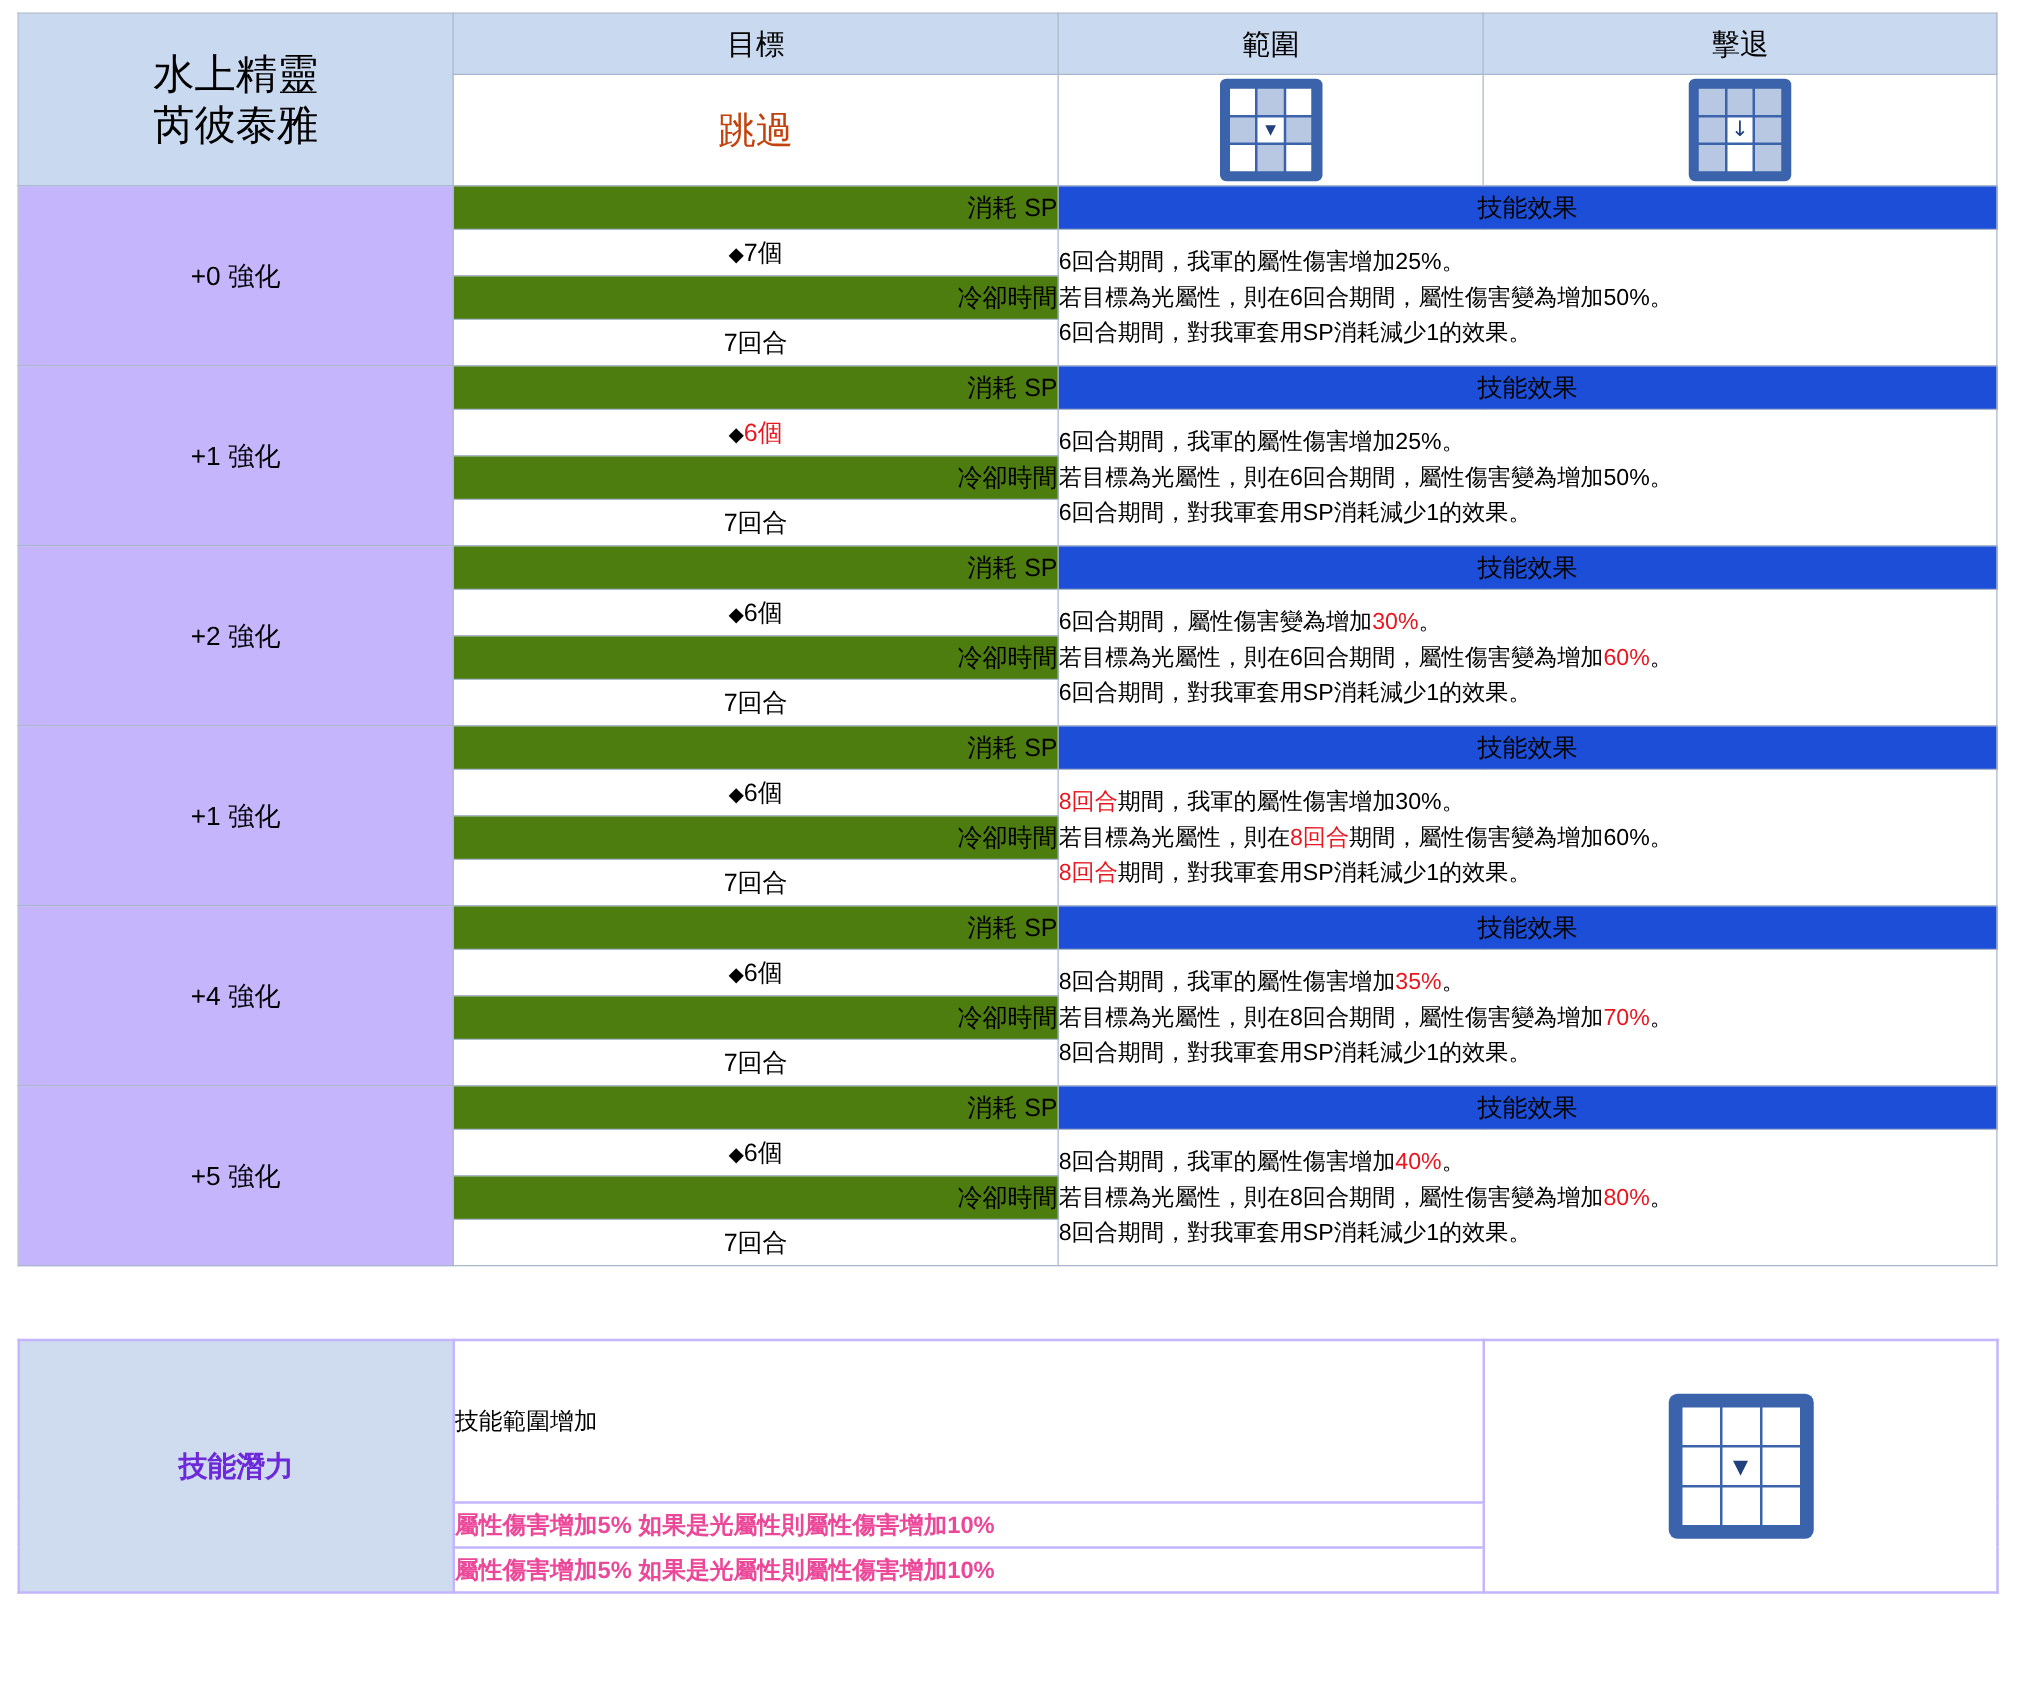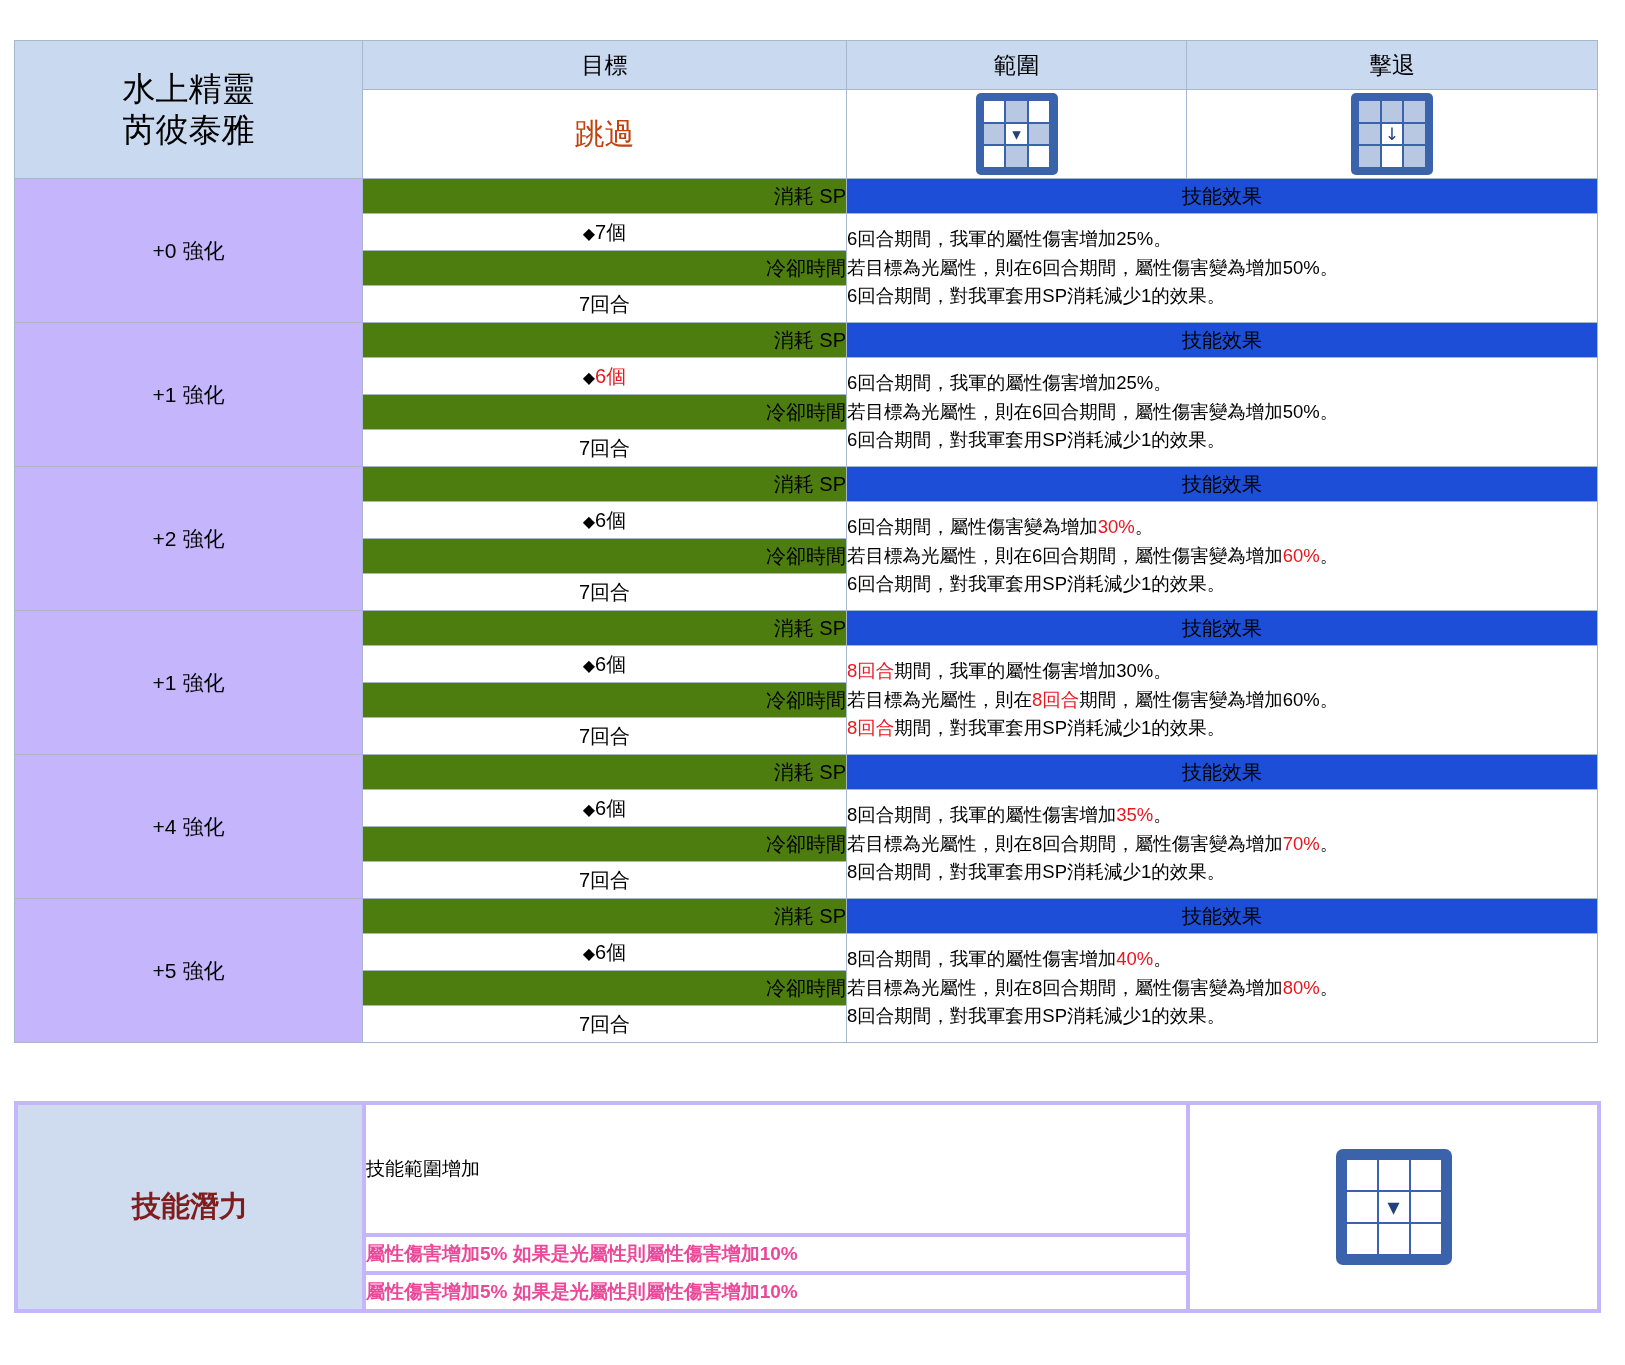--- a/index.html
+++ b/index.html
@@ -14,21 +14,20 @@
     -webkit-font-smoothing: antialiased;
   }
   .page {
     padding: 10px 14px 0 14px;
     box-sizing: border-box;
   }
   table.skill {
     border-collapse: collapse;
     table-layout: fixed;
     width: 1583px;
-    margin-top: 30px;
   }
   table.skill td, table.skill th {
     border: 1px solid #a9b7cc;
     padding: 0;
     vertical-align: middle;
     font-weight: normal;
   }
   .hdr {
     background: #c9d9ef;
     text-align: center;
@@ -136,30 +135,30 @@
   .dia { font-family: "DejaVu Sans", sans-serif; font-size: 16px; }
 
   .gap { height: 58px; }
 
   table.potential {
     border-collapse: collapse;
     table-layout: fixed;
     width: 1583px;
   }
   table.potential td {
-    border: 4px solid #c4b5fd;
+    border: 2px solid #c4b5fd;
     padding: 0;
     vertical-align: middle;
   }
   .pot-label {
     background: #cfdcf0;
     text-align: center;
-    font-size: 29px;
-    font-weight: bold;
-    color: #7f1d1d;
+    font-size: 23px;
+    font-weight: bold;
+    color: #6d28d9;
   }
   .pot-main {
     padding: 14px 0 14px 14px;
     font-size: 19px;
     color: #000;
     height: 128px;
     vertical-align: middle;
   }
   .pot-row {
     padding: 7px 0 7px 14px;

